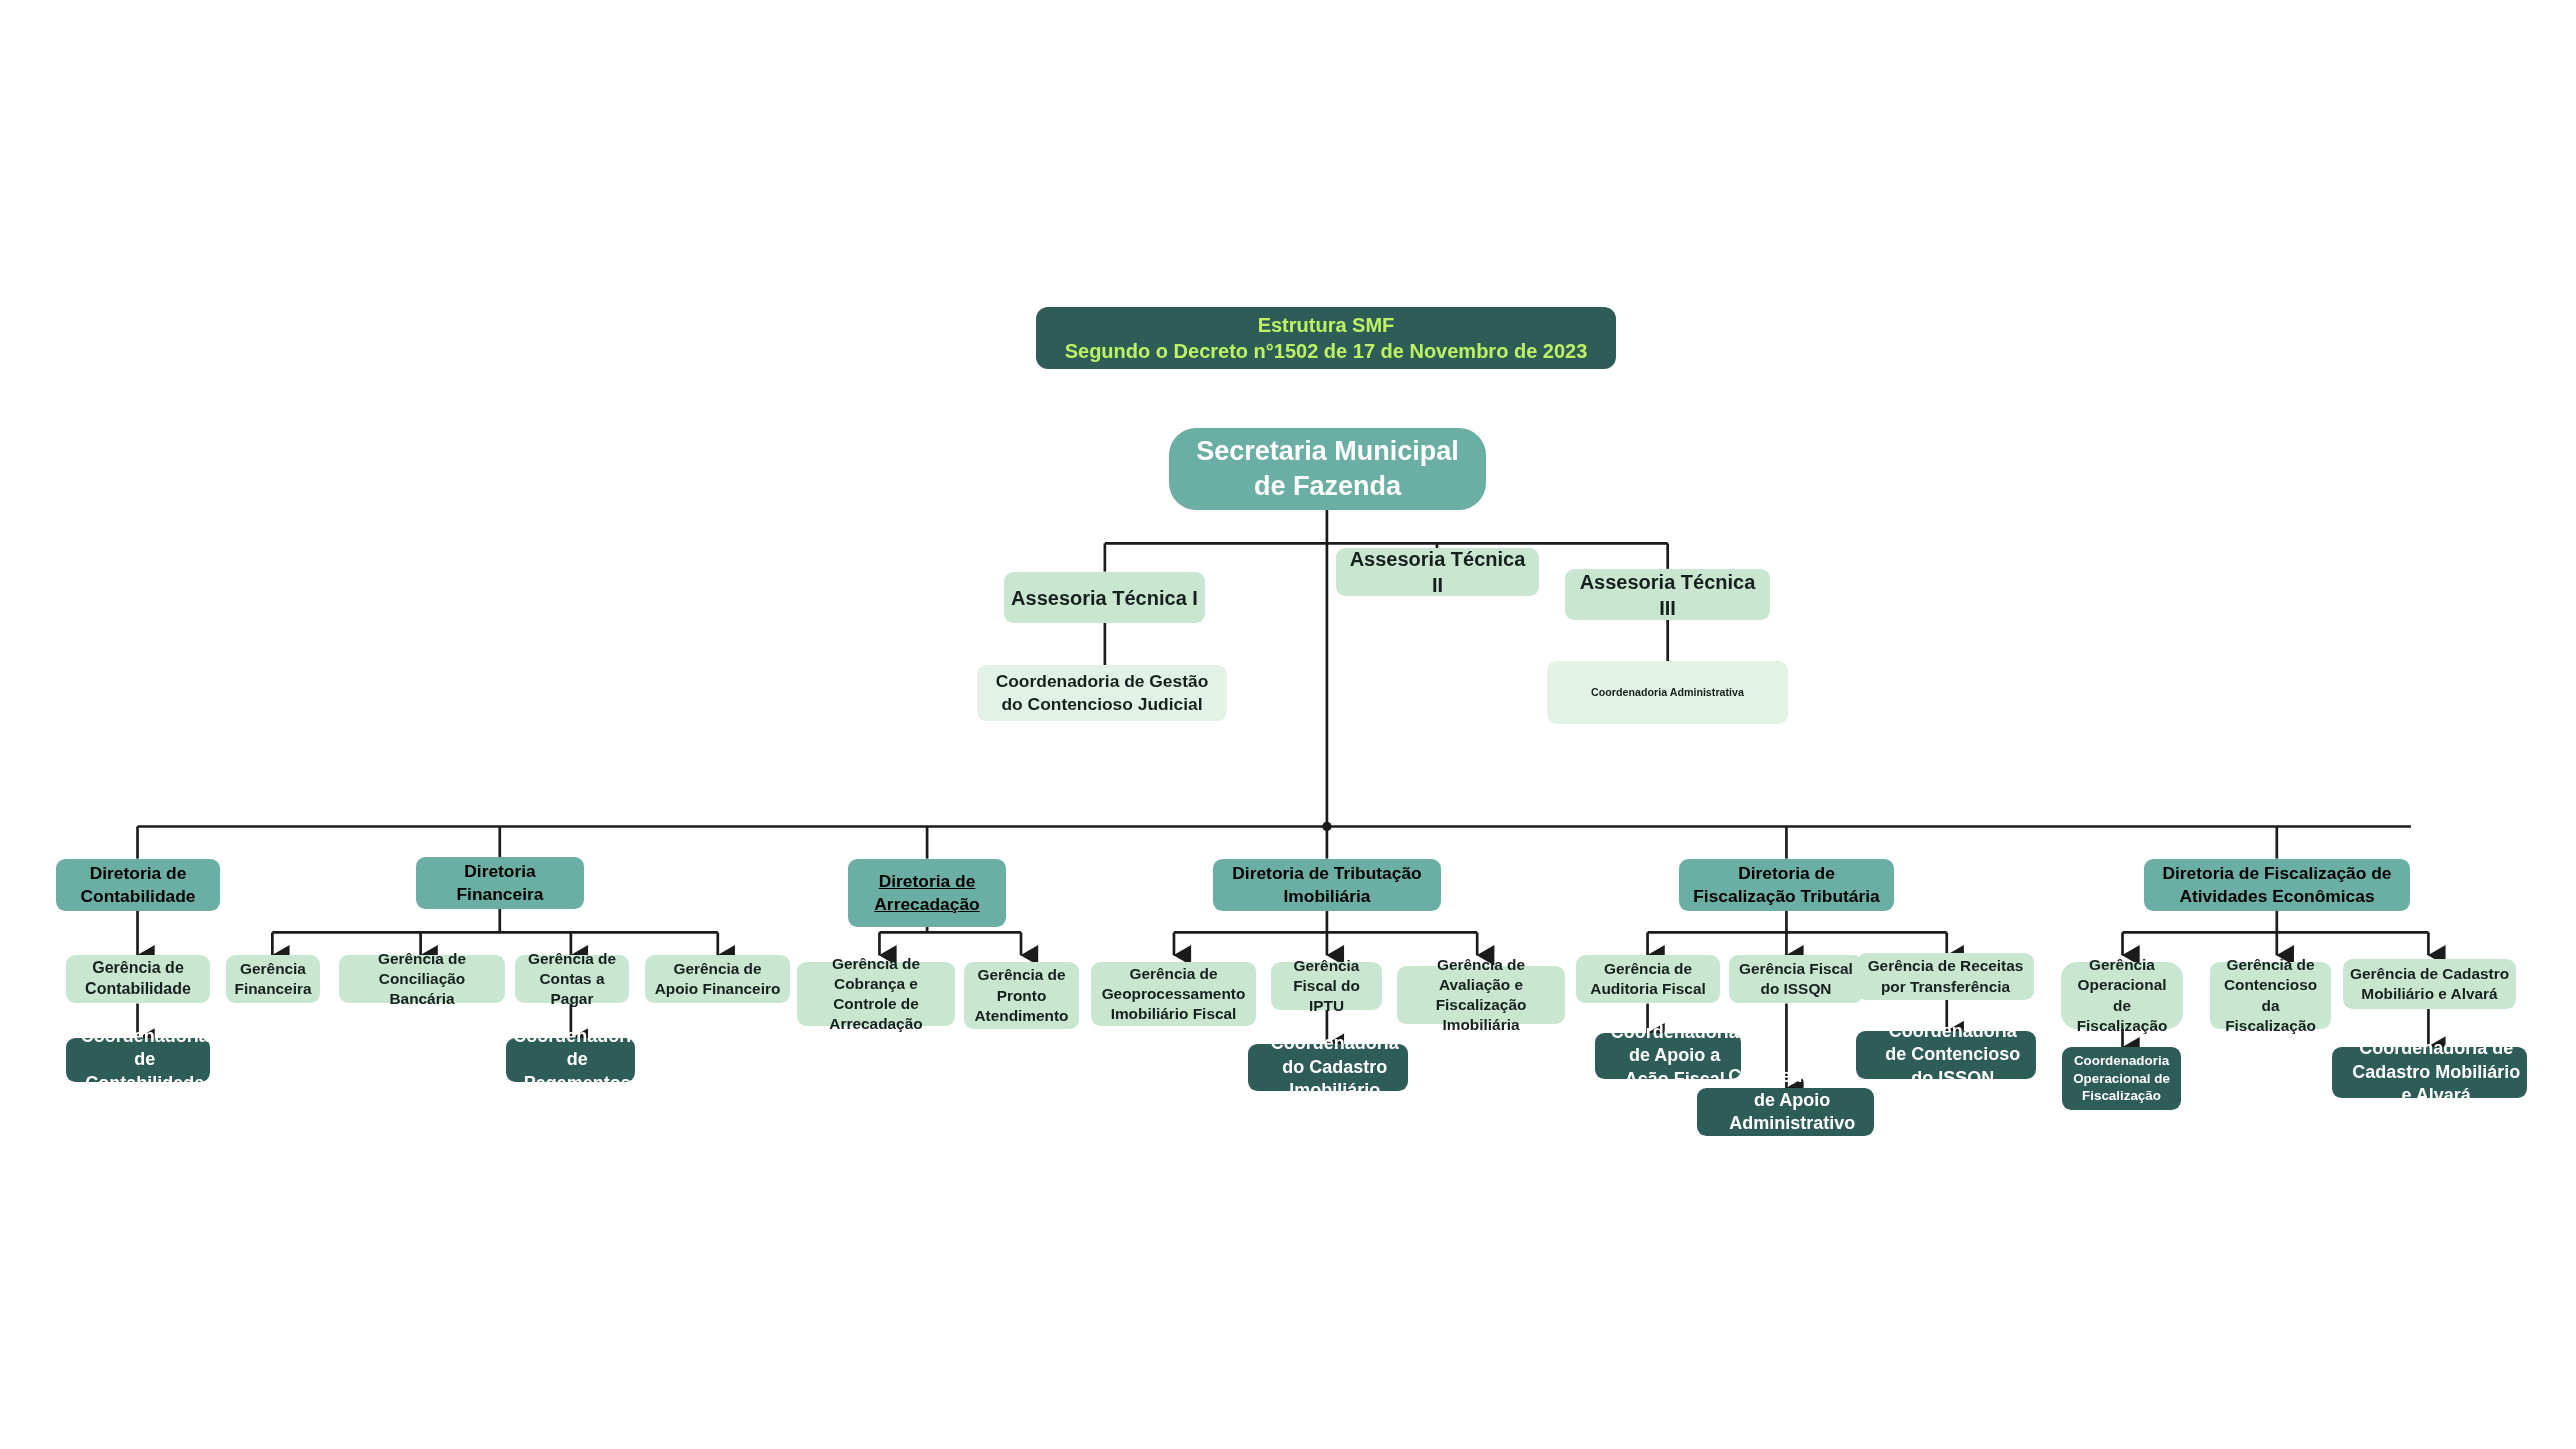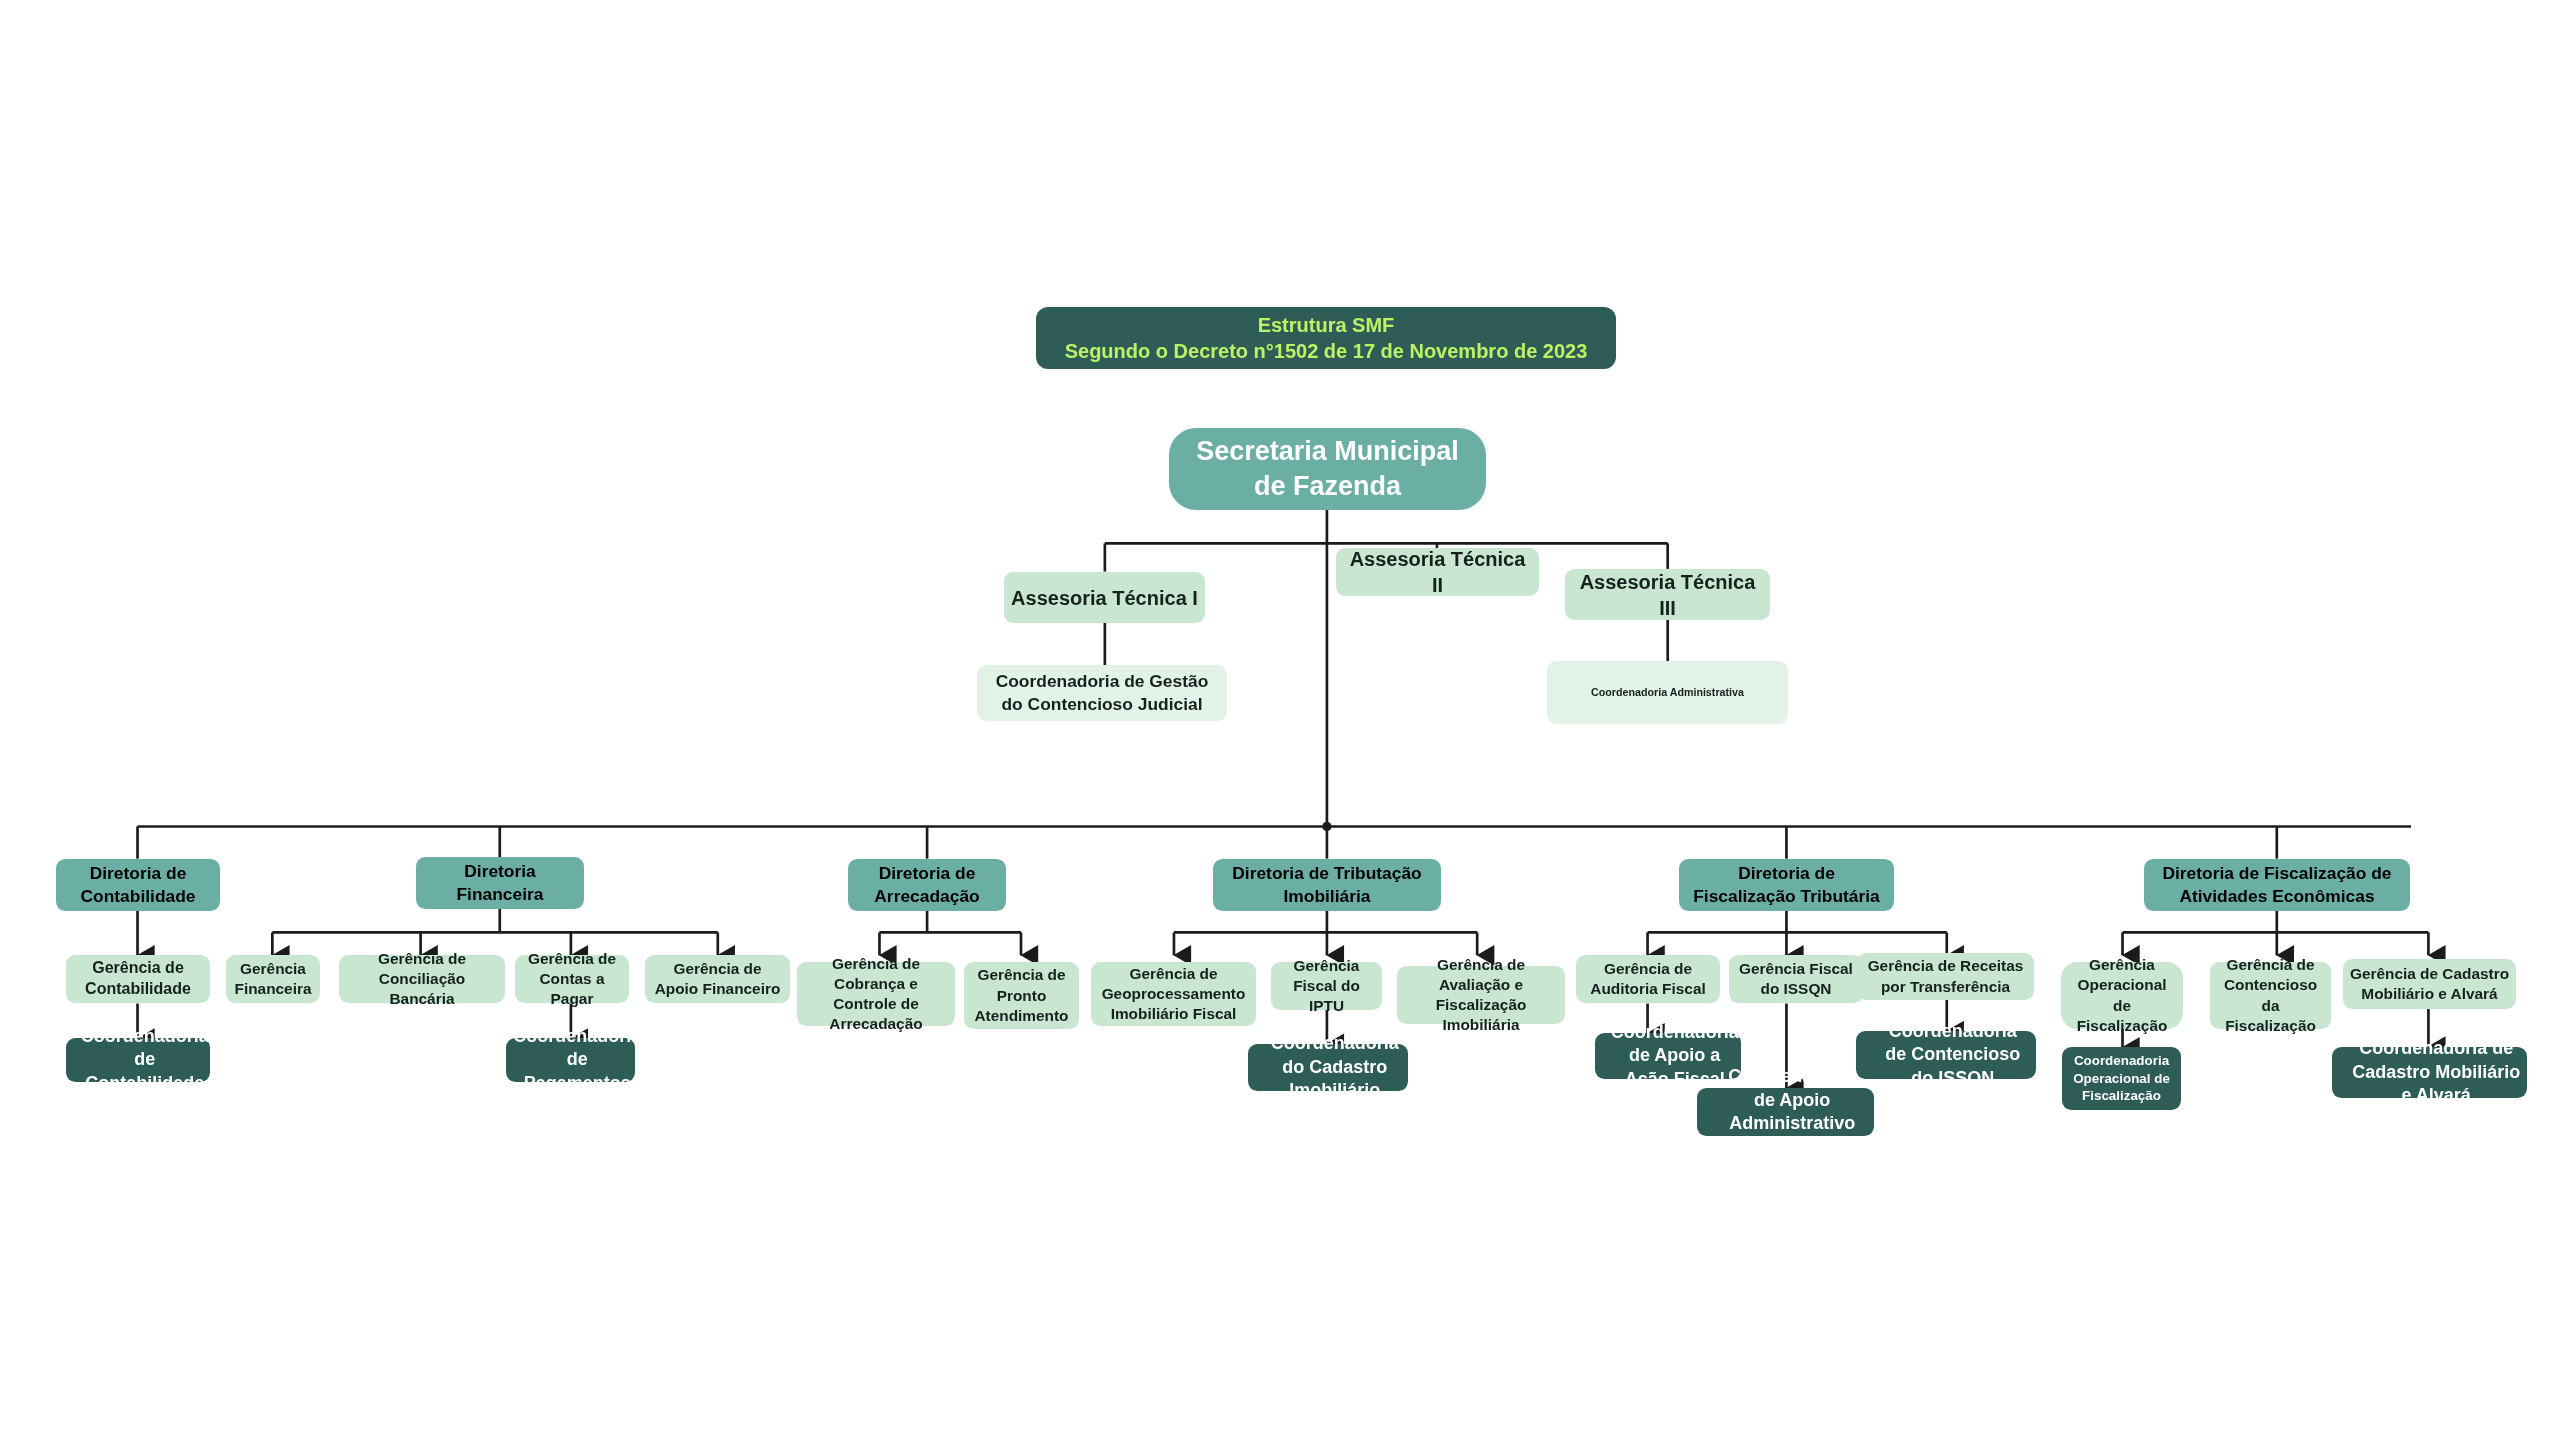--- a/index.html
+++ b/index.html
@@ -134,21 +134,21 @@
   <div class="node t-ger fs-24" style="left:66px;top:955px;width:144px;height:48px;">Gerência de Contabilidade</div>
   <div class="node t-coord fs-21" style="left:66px;top:1038px;width:144px;height:44px;">Coordenadoria de Contabilidade</div>
 
   <div class="node t-dir fs-26" style="left:416px;top:857px;width:168px;height:52px;">Diretoria Financeira</div>
   <div class="node t-ger fs-23" style="left:226px;top:955px;width:94px;height:48px;">Gerência Financeira</div>
   <div class="node t-ger fs-23" style="left:339px;top:955px;width:166px;height:48px;">Gerência de Conciliação Bancária</div>
   <div class="node t-ger fs-23" style="left:515px;top:955px;width:114px;height:48px;">Gerência de Contas a Pagar</div>
   <div class="node t-ger fs-23" style="left:645px;top:955px;width:145px;height:48px;">Gerência de Apoio Financeiro</div>
   <div class="node t-coord fs-21" style="left:506px;top:1038px;width:129px;height:44px;">Coordenadoria de Pagamentos</div>
 
-  <div class="node t-dir fs-26" style="left:848px;top:859px;width:158px;height:52px;">Diretoria de Arrecadação</div>
+  <div class="node t-dir fs-26" style="left:848px;top:859px;width:158px;height:68px;text-decoration:underline;">Diretoria de Arrecadação</div>
   <div class="node t-ger fs-23" style="left:797px;top:962px;width:158px;height:64px;">Gerência de Cobrança e Controle de Arrecadação</div>
   <div class="node t-ger fs-23" style="left:964px;top:962px;width:115px;height:67px;">Gerência de Pronto Atendimento</div>
 
   <div class="node t-dir fs-26" style="left:1213px;top:859px;width:228px;height:52px;">Diretoria de Tributação Imobiliária</div>
   <div class="node t-ger fs-23" style="left:1091px;top:962px;width:165px;height:64px;">Gerência de Geoprocessamento Imobiliário Fiscal</div>
   <div class="node t-ger fs-23" style="left:1271px;top:962px;width:111px;height:48px;">Gerência Fiscal do IPTU</div>
   <div class="node t-ger fs-23" style="left:1397px;top:966px;width:168px;height:58px;">Gerência de Avaliação e Fiscalização Imobiliária</div>
   <div class="node t-coord fs-21" style="left:1248px;top:1044px;width:160px;height:47px;">Coordenadoria do Cadastro Imobiliário</div>
 
   <div class="node t-dir fs-26" style="left:1679px;top:859px;width:215px;height:52px;">Diretoria de Fiscalização Tributária</div>

